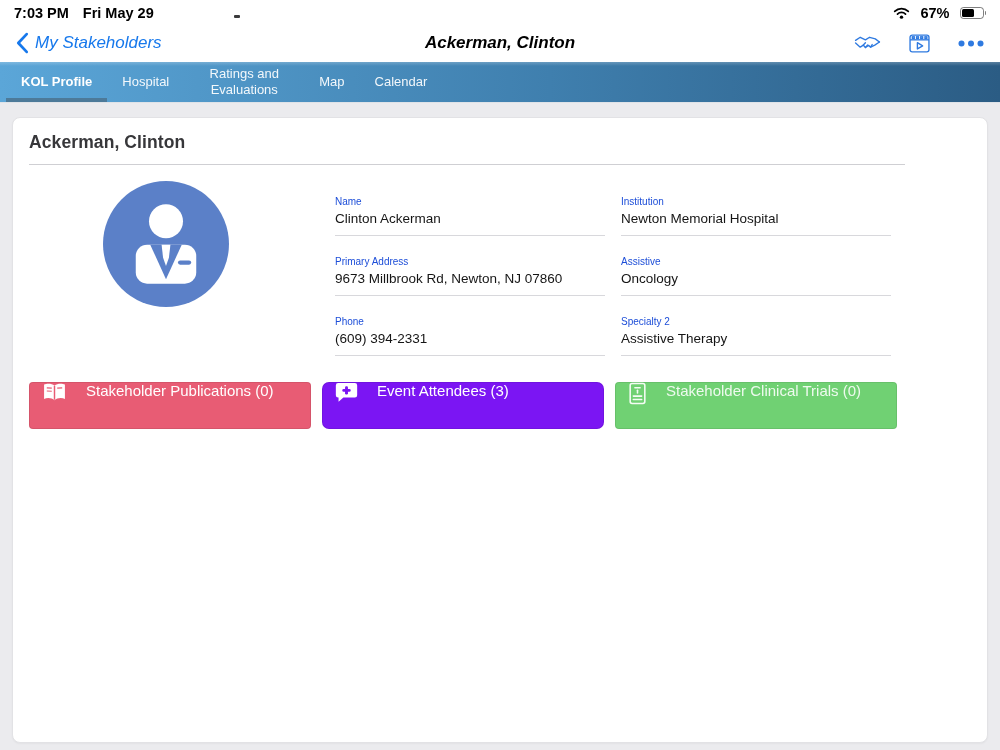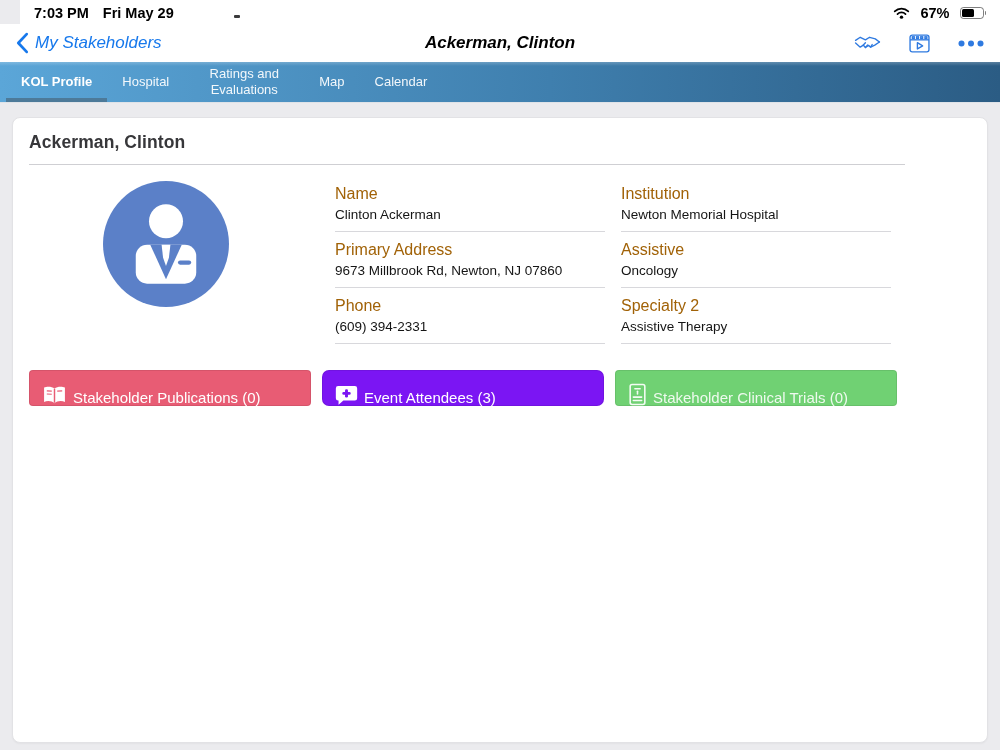--- a/index.html
+++ b/index.html
@@ -9,21 +9,21 @@
     background:#ebebee;
     overflow:hidden;
     position:relative;
   }
 
   
   .status-bar {
     height:24px; background:#ffffff;
     display:flex; align-items:center; justify-content:space-between;
     padding:2px 14px 0 14px;
-    font-size:14.5px; font-weight:700; color:#000;margin-left:20px;
+    font-size:14.5px; font-weight:700; color:#000;
   }
   .status-left { display:flex; gap:14px; align-items:center; }
   .status-right { display:flex; gap:10px; align-items:center; }
   .battery-wrap { display:flex; align-items:center; gap:1px; }
   .battery {
     width:24px; height:11.5px; border:1px solid rgba(0,0,0,0.5);
     border-radius:3.5px; padding:1px; 
   }
   .battery-fill { height:100%; width:64%; background:#000; border-radius:1.5px; }
   .battery-nub { width:1.5px; height:4px; background:rgba(0,0,0,0.5); border-radius:0 2px 2px 0; }
@@ -75,27 +75,27 @@
   .profile-row { display:flex; padding:16px 16px 0 16px; }
   .avatar-wrap { width:306px; flex:none; }
   .avatar {
     width:126px; height:126px; border-radius:50%; background:#5b80c8;
     margin-left:74px; margin-top:0px;
     display:flex; align-items:center; justify-content:center;
   }
   .fields-col { width:270px; flex:none; }
   .fields-col.right { margin-left:16px; }
   .field { padding:4px 0 9px 0; border-bottom:1px solid #d8d8dc; margin-bottom:5px; }
-  .field-label { font-size:16px; color:#a16207; margin-bottom:4px; }
+  .field-label { font-size:10px; color:#1d4ed8; margin-bottom:4px;margin-top:11px; }
   .field-value { font-size:13.5px; color:#151515; }
 
   .buttons-row { display:flex; gap:11px; padding:21px 16px 0 16px; }
   .action-button {
-    width:282px; height:36px; border:none; border-radius:4px;
-    display:flex; align-items:flex-end; gap:6px; padding:0 13px;
+    width:282px; height:47px; border:none; border-radius:4px;
+    display:flex; align-items:flex-start; gap:19px; padding:0 13px;
     color:#fff; font-size:15px; cursor:pointer;
     font-family:inherit; box-shadow:inset 0 0 0 1px rgba(0,0,0,0.08);
   }
   .action-button.green { color:rgba(255,255,255,0.88); }
   .btn-icon { flex:none; display:flex; align-items:center; }
 </style>
 </head>
 <body>
 
 <div class="status-bar">

